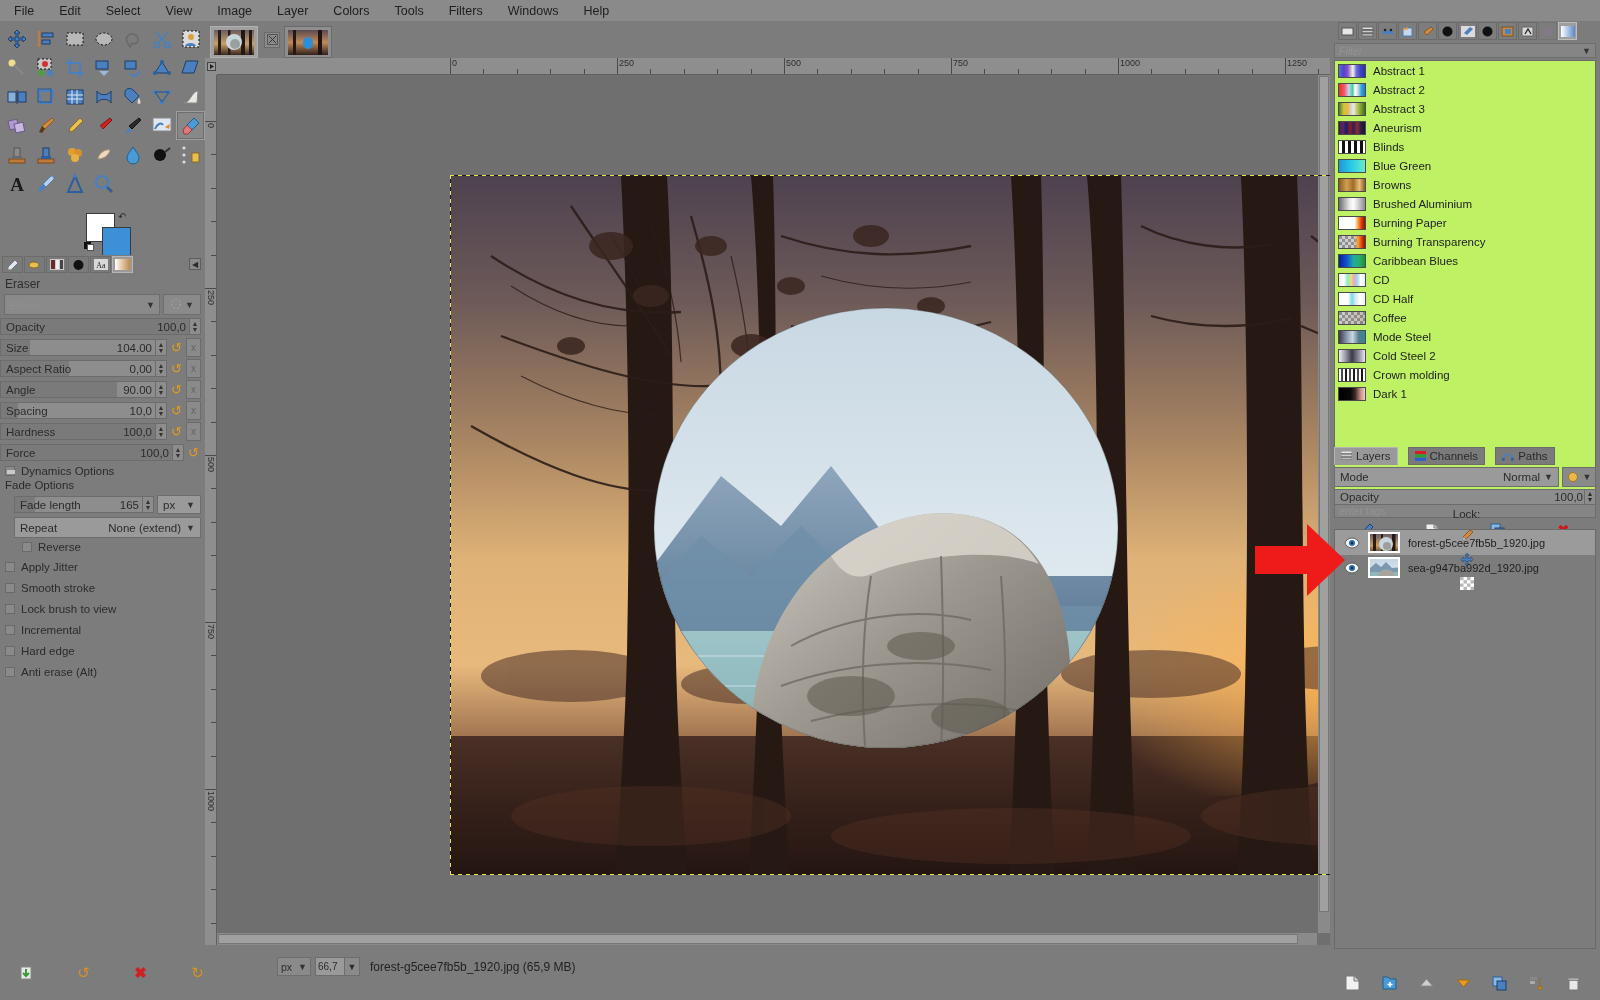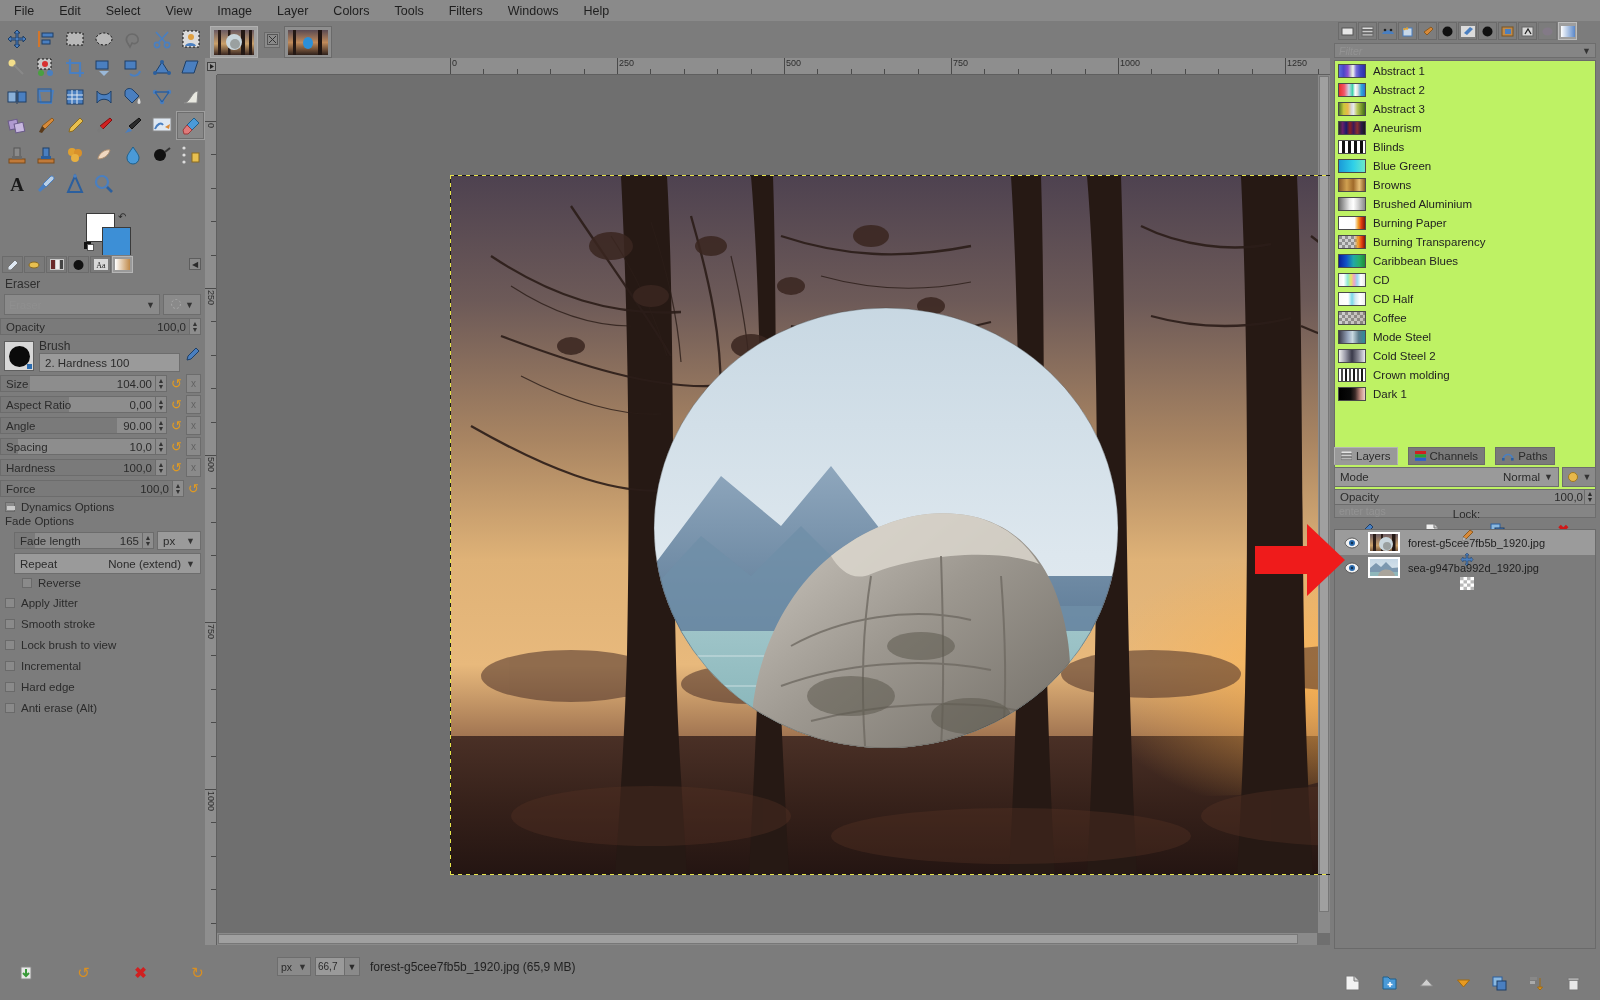--- a/index.html
+++ b/index.html
@@ -522,33 +522,20 @@
         <div class="sfill" style="width:100%"></div>
         <span class="slabel">Opacity</span>
         <span class="sval">100,0</span>
       </div>
       <div class="spin">
           <span>▲</span>
           <span>▼</span>
         </div>
     </div>
 
-    <div class="brushrow">
-      <div class="brush-thumb">
-          <span class="dot"></span>
-          <span class="corner"></span>
-        </div>
-      <div class="brushcol">
-        <div class="lbl">Brush</div>
-        <div class="brush-field">2. Hardness 100</div>
-      </div>
-      <div class="pencil-ic"><svg width="15" height="15" viewBox="0 0 15 15">
-            <path d="M11 1l3 3-8 8-4 1 1-4z" fill="#4a7fc0" stroke="#1e3f66"></path>
-          </svg></div>
-    </div>
 
     <div class="sliderrow">
       <div class="srail">
         <div class="sfill" style="width:19%"></div>
         <span class="slabel">Size</span>
         <span class="sval">104.00</span>
       </div>
       <div class="spin">
           <span>▲</span>
           <span>▼</span>

